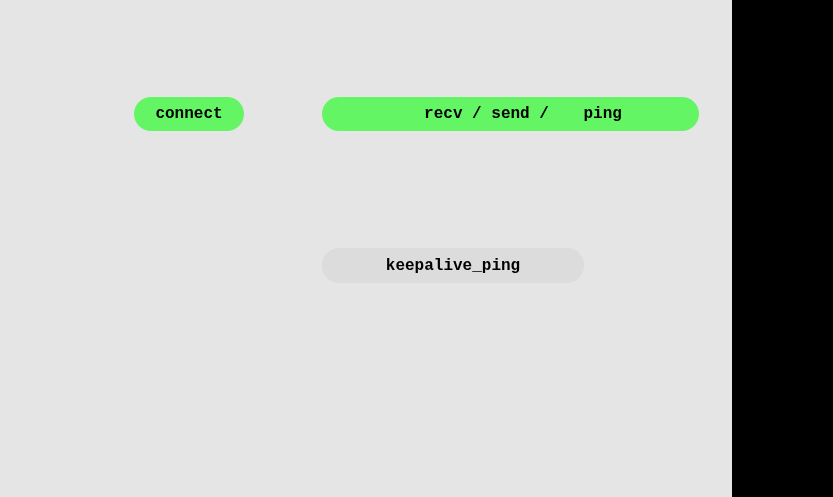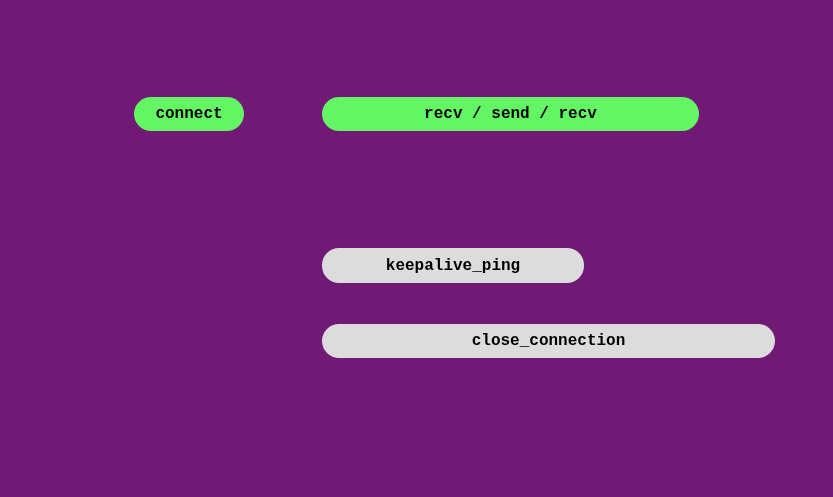--- a/index.html
+++ b/index.html
@@ -2,61 +2,58 @@
 <html><head>
 <meta charset="utf-8">
 <style>
   html, body {
     margin: 0;
     padding: 0;
     background: #000000;
   }
   .canvas {
     position: relative;
-    width: 833px;
+    width: 732px;
     height: 497px;
-    background: #701a75;
+    background: #e5e5e5;
     overflow: hidden;
     font-family: "Liberation Mono", "DejaVu Sans Mono", monospace;
   }
   .pill {
     position: absolute;
     display: flex;
     align-items: center;
     justify-content: center;
     border-radius: 17px;
     color: #000000;
     font-size: 16px;
     font-weight: 700;
     white-space: pre;
     line-height: 1;
   }
   .pill-connect          { left: 134px; top:  97px; width: 110px; height: 34px; }
   .pill-open-events      { left: 322px; top:  97px; width: 377px; height: 34px; }
   .pill-transfer-data    { left: 322px; top: 173px; width: 262px; height: 35px; }
   .pill-keepalive-ping   { left: 322px; top: 248px; width: 262px; height: 35px; }
   .pill-close-connection { left: 322px; top: 324px; width: 453px; height: 34px; }
-  .seg-bold    { font-weight: 700; white-space: pre; }
+  .seg-bold    { font-weight: 700; white-space: pre; margin-left: 25px; }
   .seg-regular { font-weight: 400; white-space: pre; }
 </style>
 </head>
 <body>
 
 <div class="canvas">
 
   <div class="pill pill-connect" style="background-color: rgb(100, 245, 100);">
     <span>connect</span>
   </div>
 
   <div class="pill pill-open-events" style="background-color: rgb(100, 245, 100);">
-    <span class="seg-bold">recv / send / </span><span class="seg-bold">recv</span>
+    <span class="seg-bold">recv / send / </span><span class="seg-bold">ping</span>
   </div>
 
 
   <div class="pill pill-keepalive-ping" style="background-color: rgb(220, 220, 220);">
     <span>keepalive_ping</span>
   </div>
 
-  <div class="pill pill-close-connection" style="background-color: rgb(220, 220, 220);">
-    <span>close_connection</span>
-  </div>
 
 </div>
 
 </body></html>

